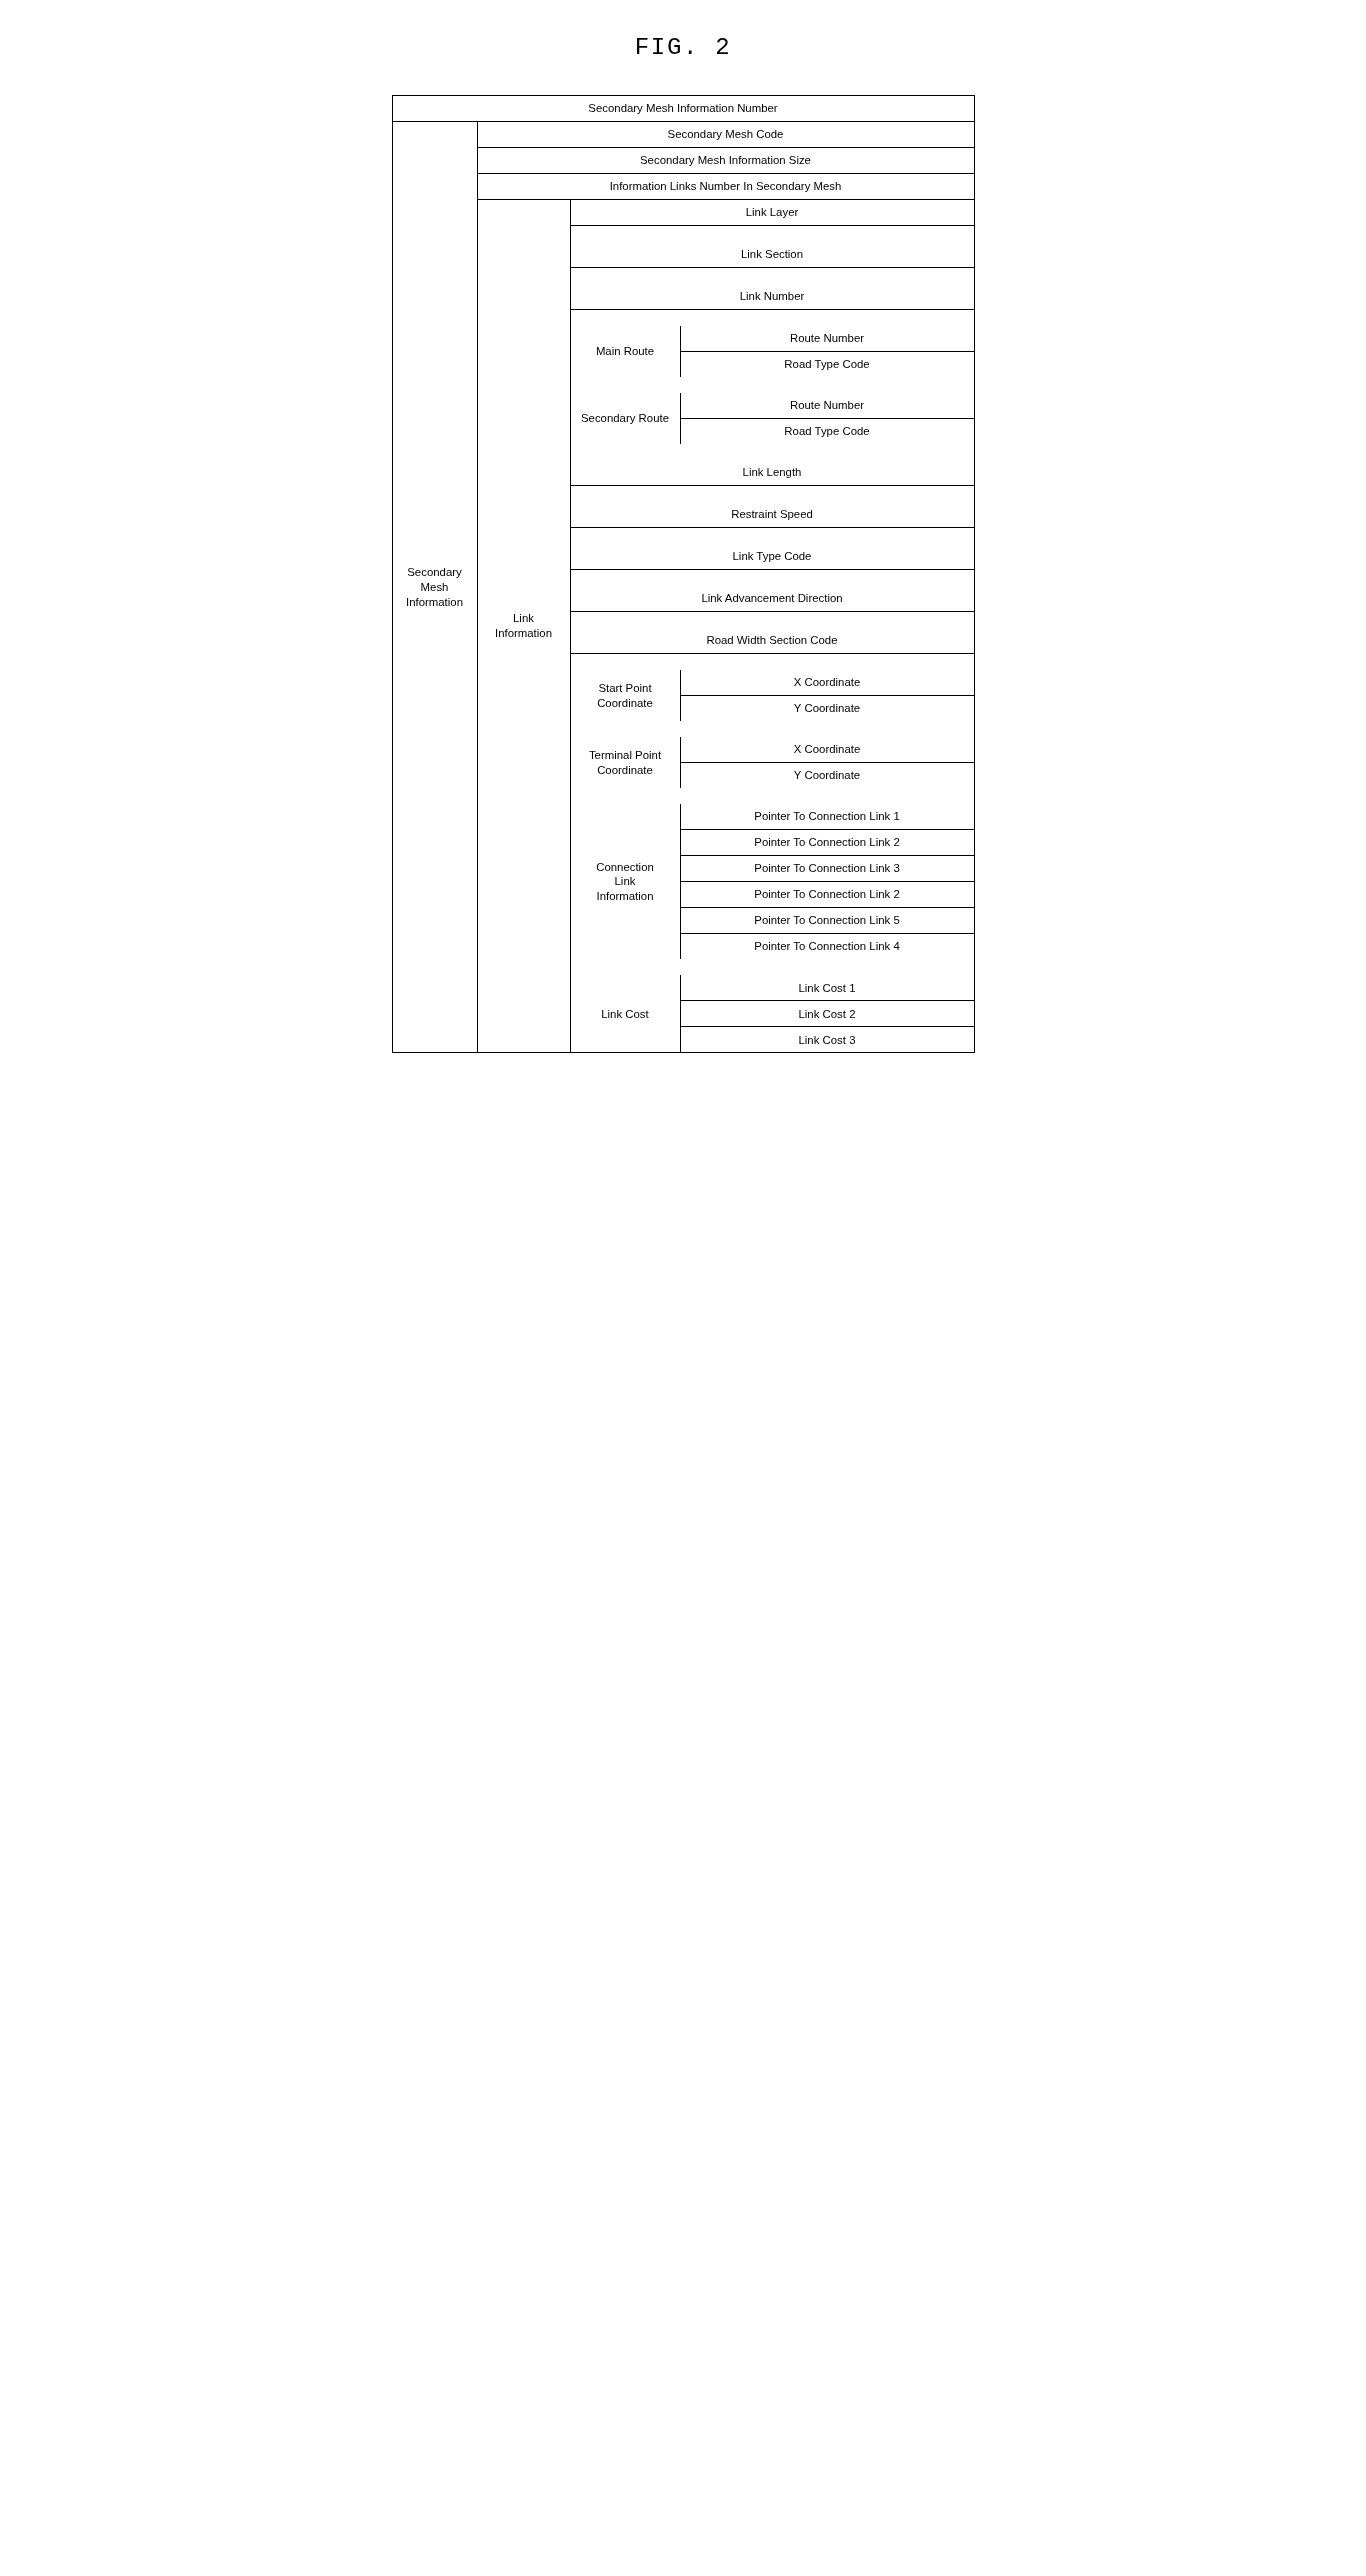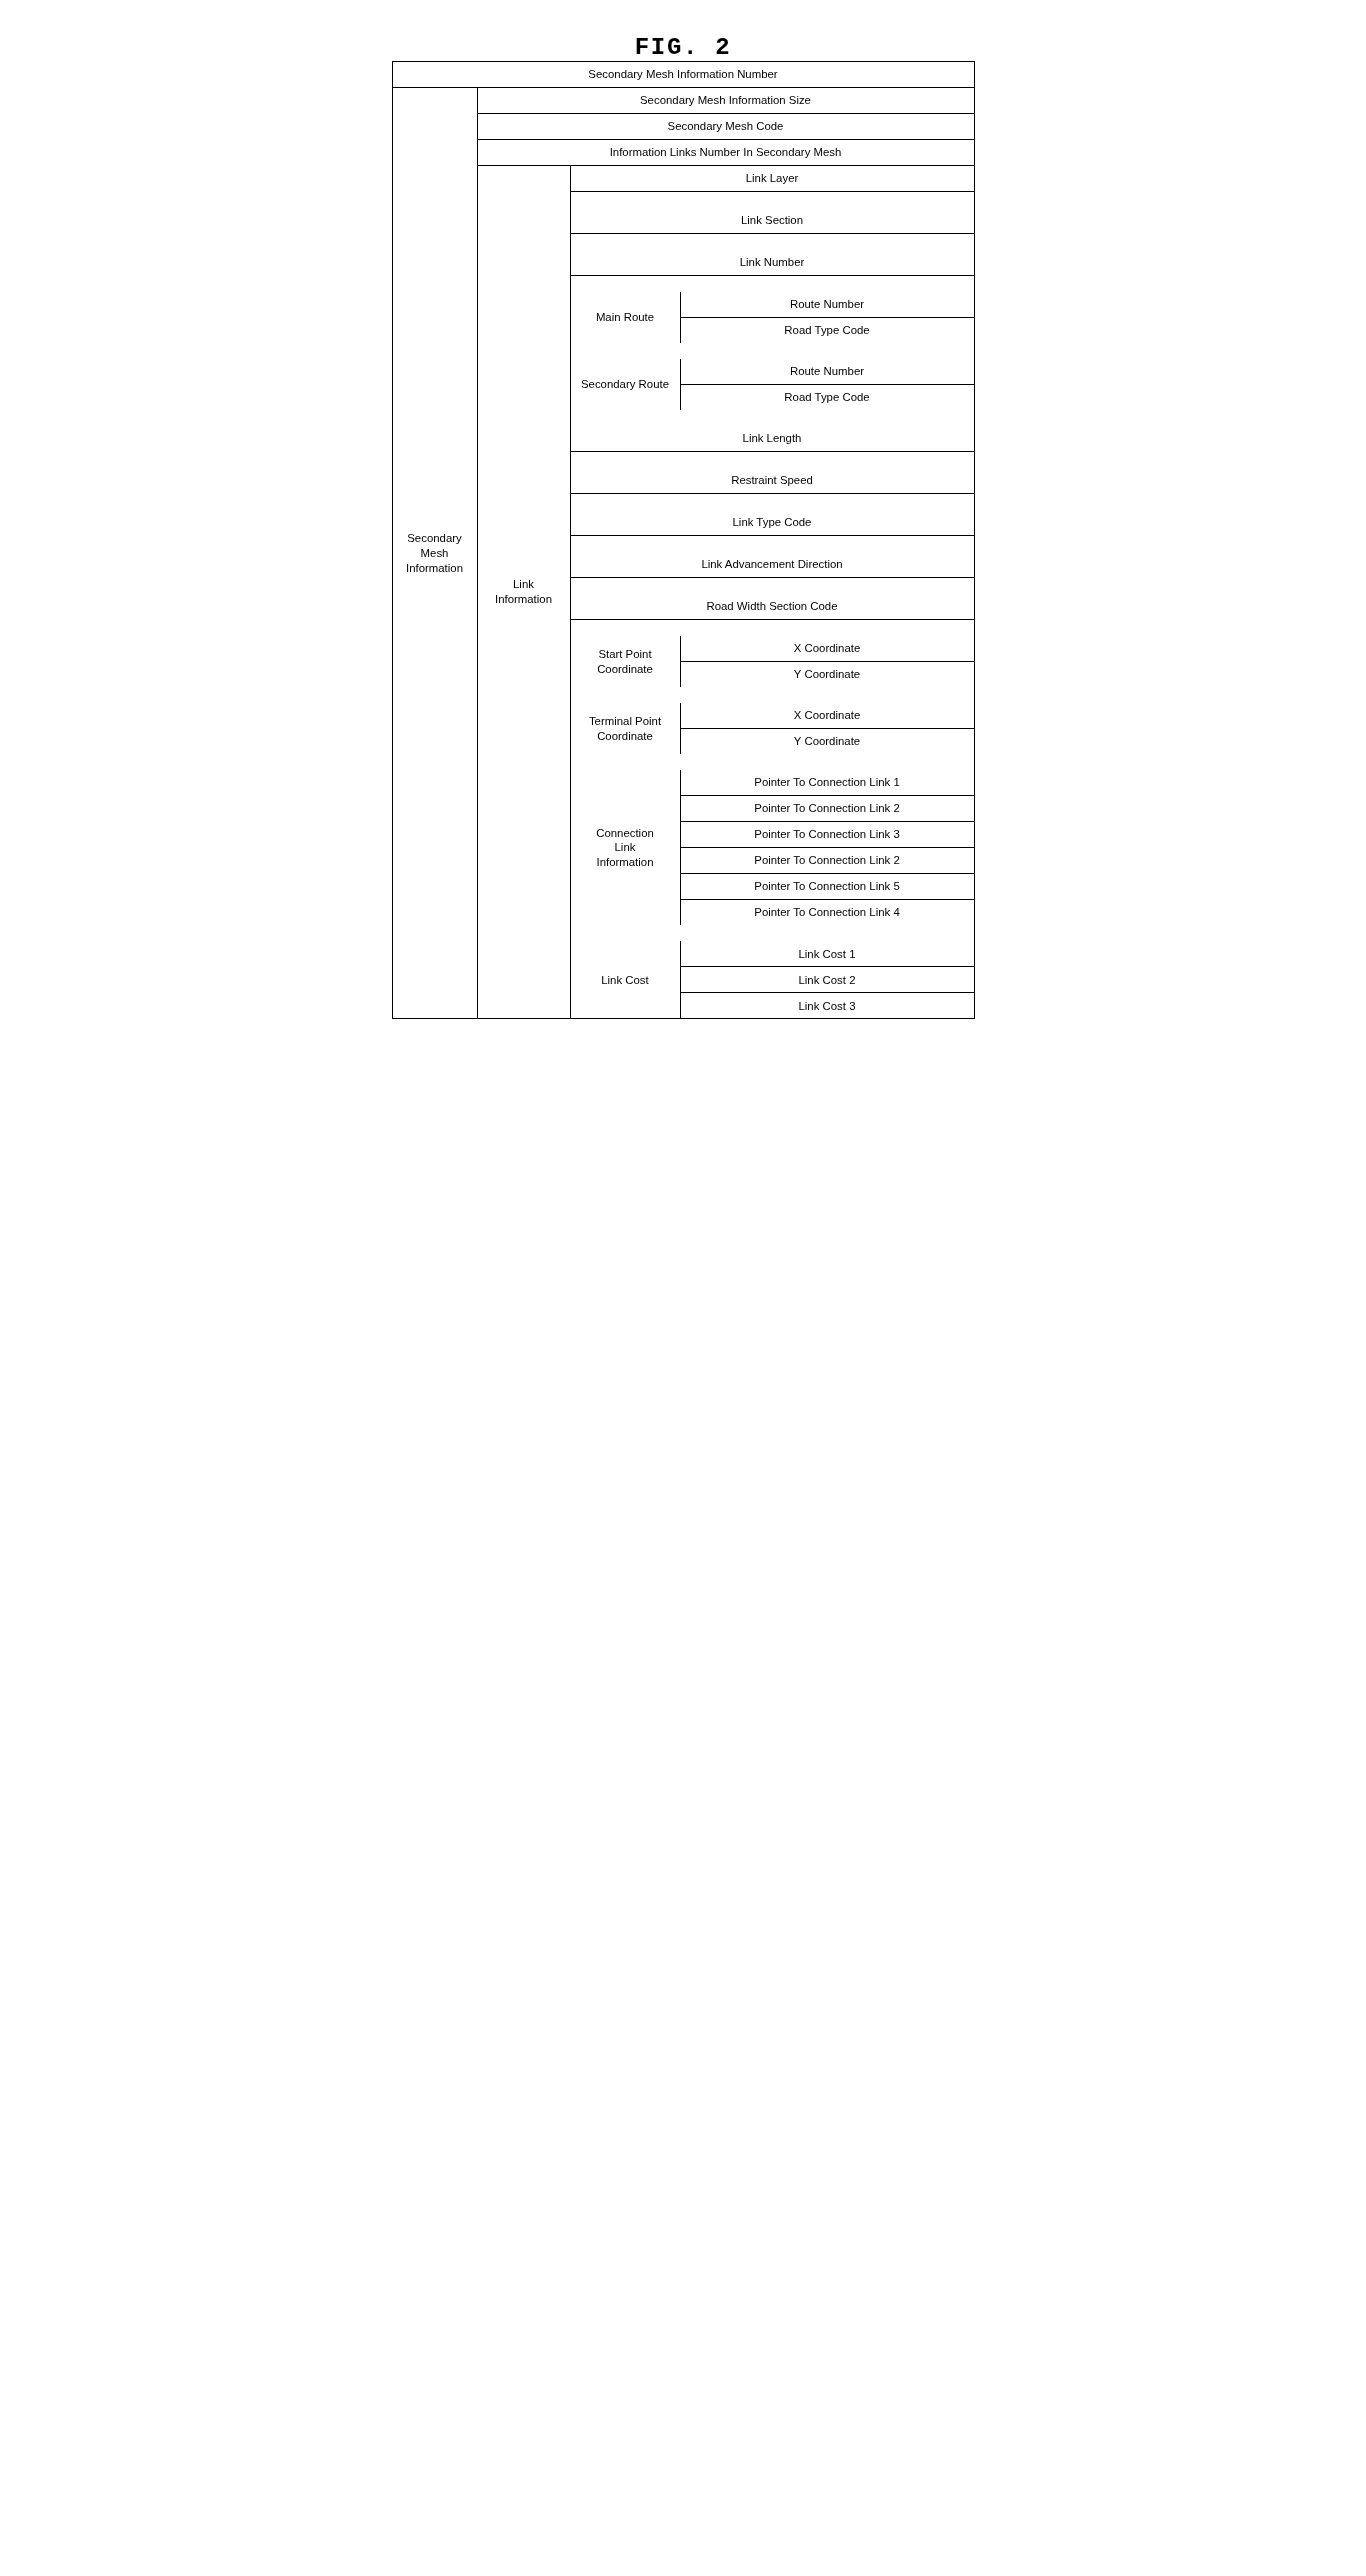--- a/index.html
+++ b/index.html
@@ -12,22 +12,23 @@
       background: #ffffff;
       font-family: Arial, sans-serif;
       display: flex;
       flex-direction: column;
       align-items: center;
       padding: 34px 17px;
     }
 
     .page-title {
       font-size: 24px;
-      font-weight: bold;
+      font-weight: normal;
       font-family: 'Courier New', monospace;
+      margin-bottom: 34px;
       letter-spacing: 1.7px;
     }
 
     .table-container {
       border: 1.7px solid #000;
       width: 583px;
     }
 
     .row {
       display: flex;
@@ -77,25 +78,25 @@
 
     <div class="cell col-c1" style="border-right:0.8px solid #000; writing-mode: horizontal-tb; align-self: stretch; min-height: 100%;">
       <span style="white-space: pre-line;">Secondary
 Mesh
 Information</span>
     </div>
 
     <div style="flex:1; display:flex; flex-direction: column;">
 
       <div class="row">
+        <div class="cell full-width">Secondary Mesh Code</div>
+      </div>
+
+      <div class="row">
         <div class="cell full-width">Secondary Mesh Information Size</div>
-      </div>
-
-      <div class="row">
-        <div class="cell full-width">Secondary Mesh Code</div>
       </div>
 
       <div class="row">
         <div class="cell full-width">Information Links Number In Secondary Mesh</div>
       </div>
 
       <div style="display:flex; flex:1;">
 
         <div class="cell col-c2" style="border-right:0.8px solid #000; align-self: stretch;">
           <span style="white-space: pre-line;">Link

